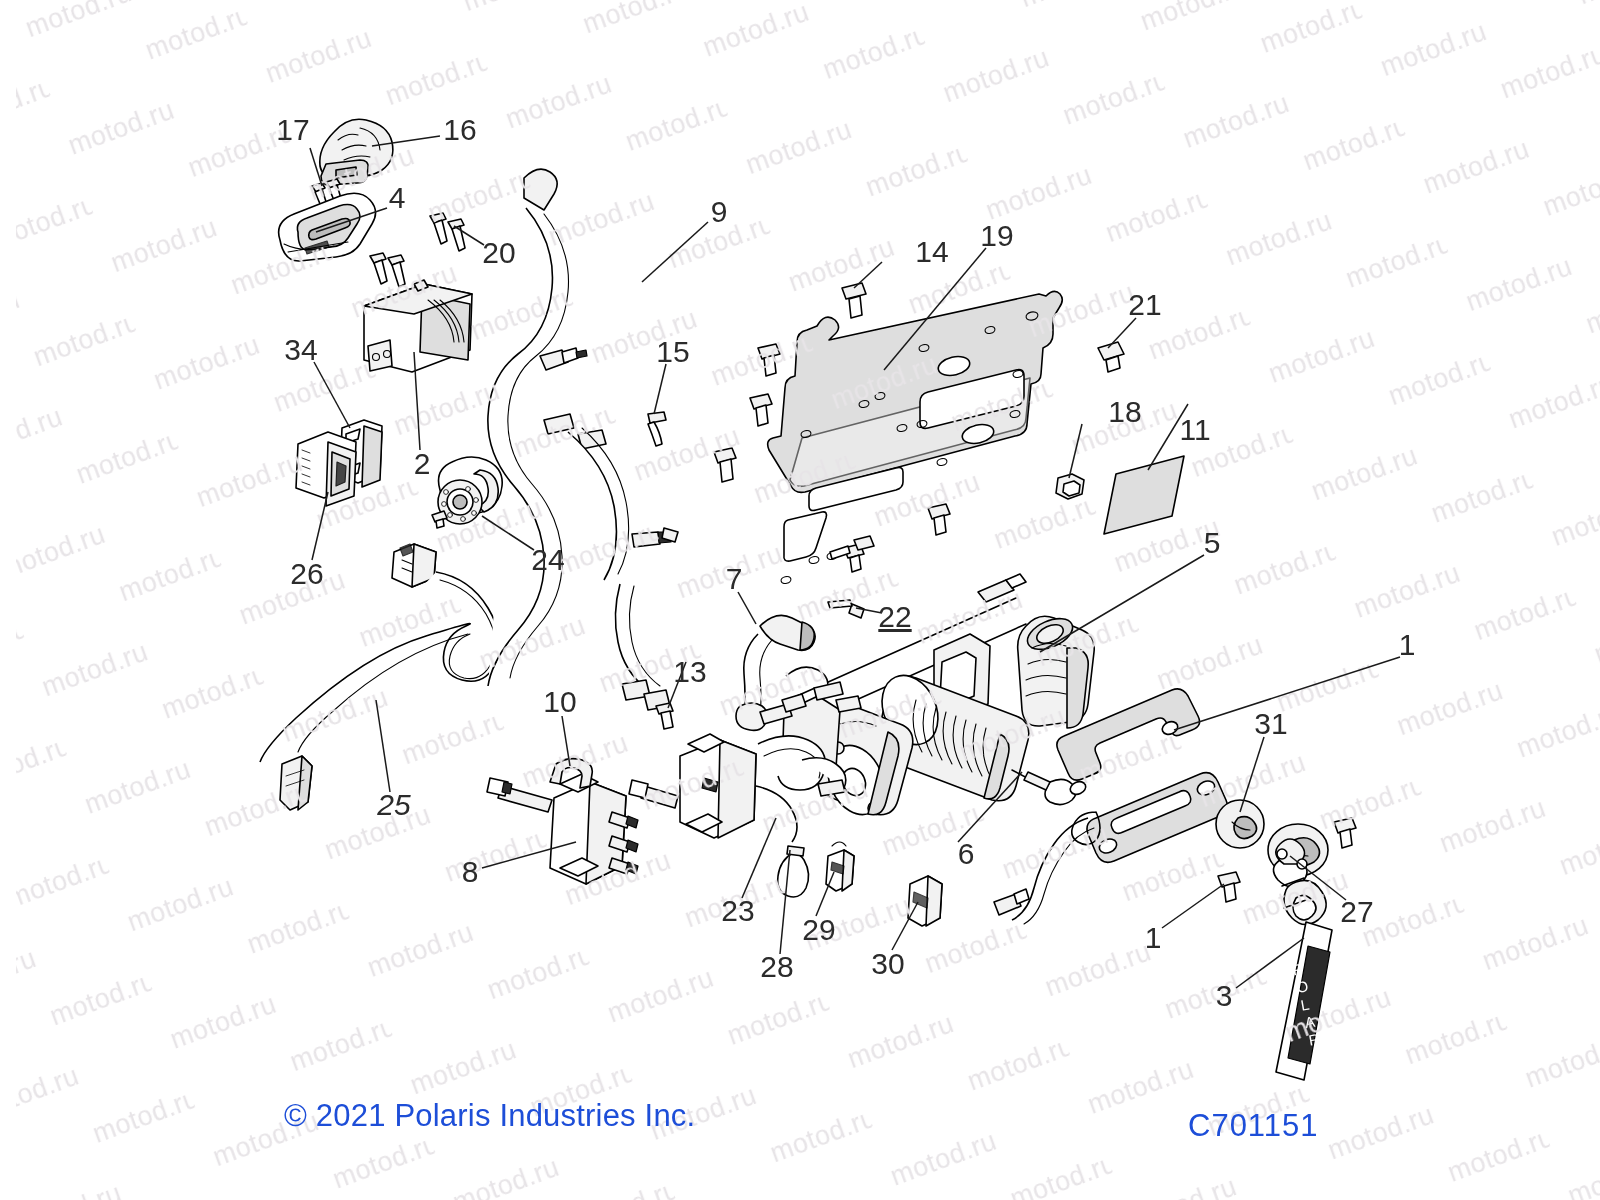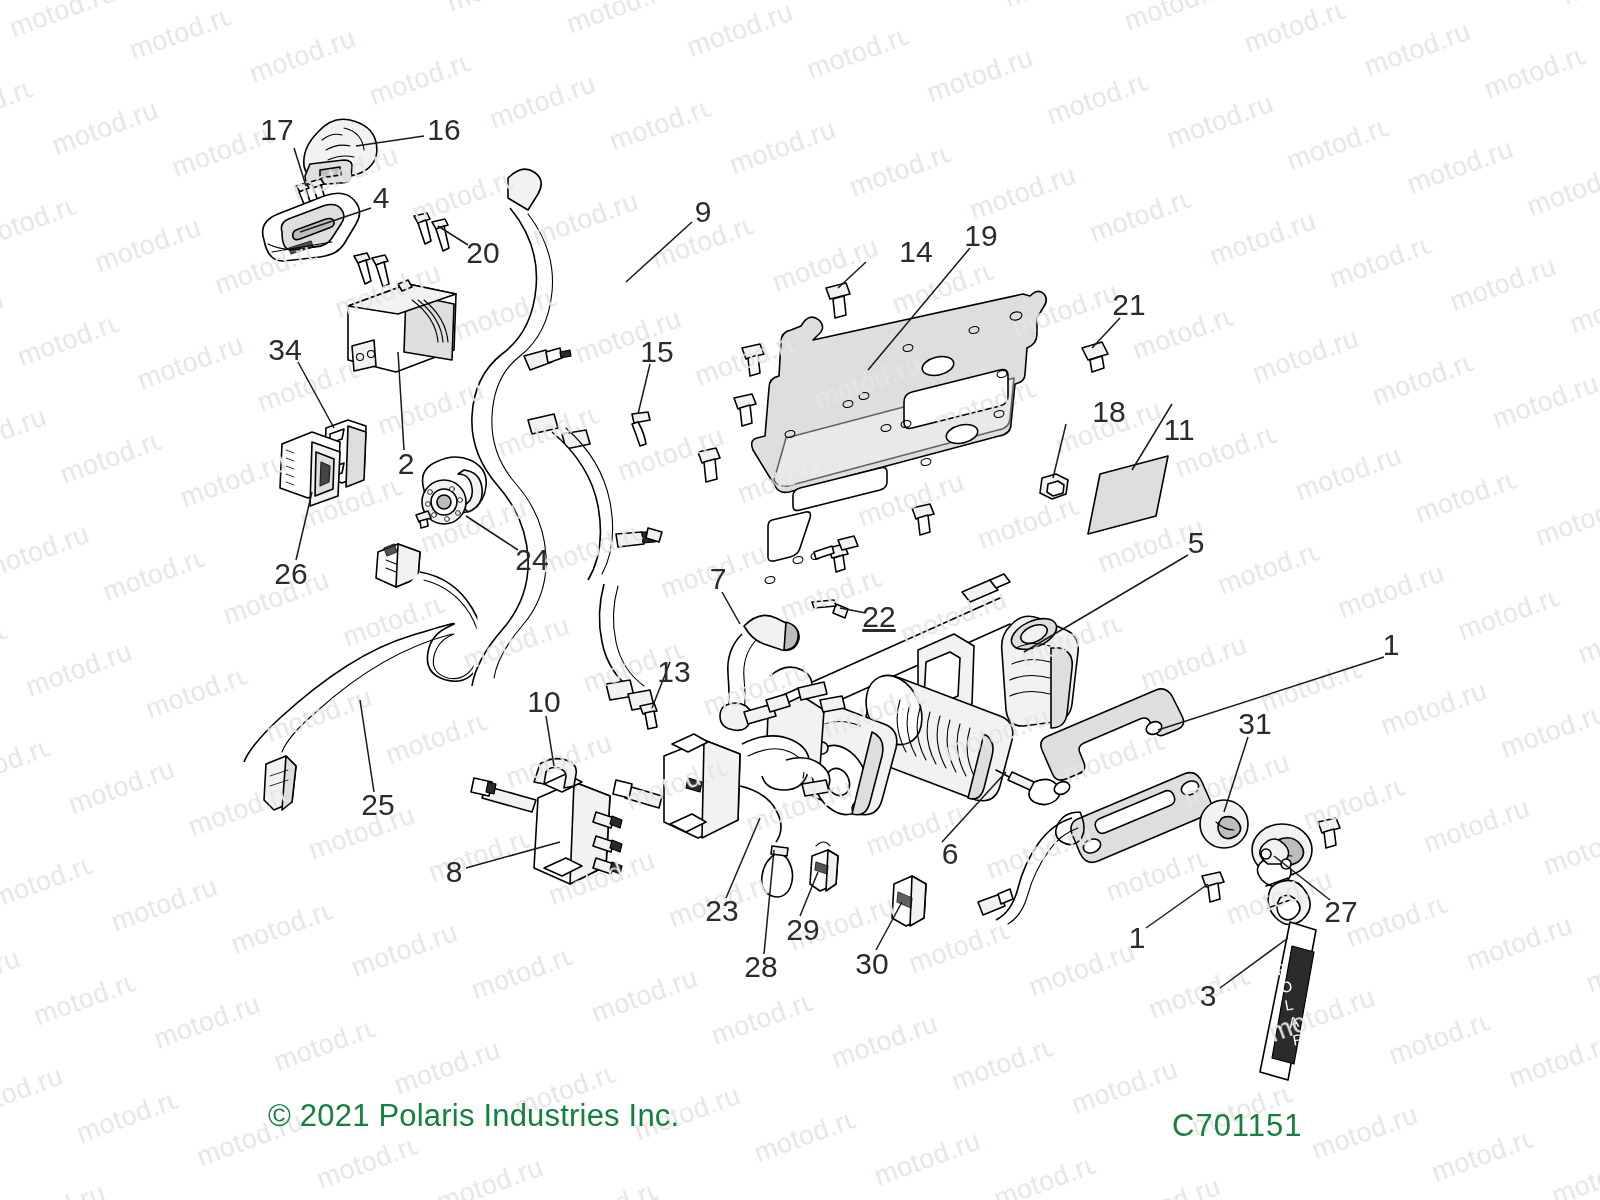--- a/index.html
+++ b/index.html
@@ -1,20 +1,20 @@
 <!DOCTYPE html>
 <html><head>
 <meta charset="utf-8">
 <style>
   html,body{margin:0;padding:0;background:#ffffff;}
   body{
     width:1600px;height:1200px;overflow:hidden;position:relative;
     font-family:"Liberation Sans", sans-serif;
   }
-  #stage{position:absolute;left:0;top:0;width:1468px;height:1200px;background:#fff;padding-left:32px;}
+  #stage{position:absolute;left:16px;top:0;width:1468px;height:1200px;background:#fff;padding-left:32px;}
 
   
   #wm{position:absolute;left:0;top:0;width:1600px;height:1200px;pointer-events:none;z-index:5;}
   #wm text{
     font-family:"Liberation Sans", sans-serif;
     font-size:27px;font-weight:400;
     fill:#e7e4e7;
     letter-spacing:0.5px;
   }
 
@@ -35,21 +35,21 @@
   .cnum{
     position:absolute;z-index:9;
     font-family:"Liberation Sans", sans-serif;
     font-size:30px;font-weight:400;color:#2b2b2b;
     line-height:1;white-space:nowrap;
     transform:translate(-50%,-50%);
   }
 
   
   .footer{position:absolute;z-index:9;font-family:"Liberation Sans", sans-serif;
-          color:#15803d;white-space:nowrap;}
+          color:#1d4ed8;white-space:nowrap;}
   #copy{left:268px;top:1098px;font-size:31px;letter-spacing:.2px;}
   #partno{left:1172px;top:1108px;font-size:31px;letter-spacing:1px;}
 </style>
 </head>
 <body>
 
 <div id="stage">
 
   <svg id="art" viewBox="0 0 1600 1200">
 
@@ -500,21 +500,21 @@
       <div class="cnum" style="left: 406px; top: 464px;">2</div>
       <div class="cnum" style="left: 291px; top: 574px;">26</div>
       <div class="cnum" style="left: 532px; top: 560px;">24</div>
       <div class="cnum" style="left: 1196px; top: 543px;">5</div>
       <div class="cnum" style="left: 718px; top: 579px;">7</div>
       <div class="cnum" style="left: 879px; top: 617px; text-decoration: underline;">22</div>
       <div class="cnum" style="left: 1391px; top: 645px;">1</div>
       <div class="cnum" style="left: 674px; top: 649px; margin-top: 23px;">13</div>
       <div class="cnum" style="left: 544px; top: 702px;">10</div>
       <div class="cnum" style="left: 1255px; top: 724px;">31</div>
-      <div class="cnum" style="left: 378px; top: 805px;">25</div>
+      <div class="cnum" style="left: 378px; top: 805px; font-style: italic;">25</div>
       <div class="cnum" style="left: 950px; top: 854px;">6</div>
       <div class="cnum" style="left: 1341px; top: 912px;">27</div>
       <div class="cnum" style="left: 454px; top: 872px;">8</div>
       <div class="cnum" style="left: 722px; top: 911px;">23</div>
       <div class="cnum" style="left: 803px; top: 930px;">29</div>
       <div class="cnum" style="left: 1137px; top: 938px;">1</div>
       <div class="cnum" style="left: 761px; top: 967px;">28</div>
       <div class="cnum" style="left: 872px; top: 964px;">30</div>
       <div class="cnum" style="left: 1208px; top: 996px;">3</div>
     </div>

